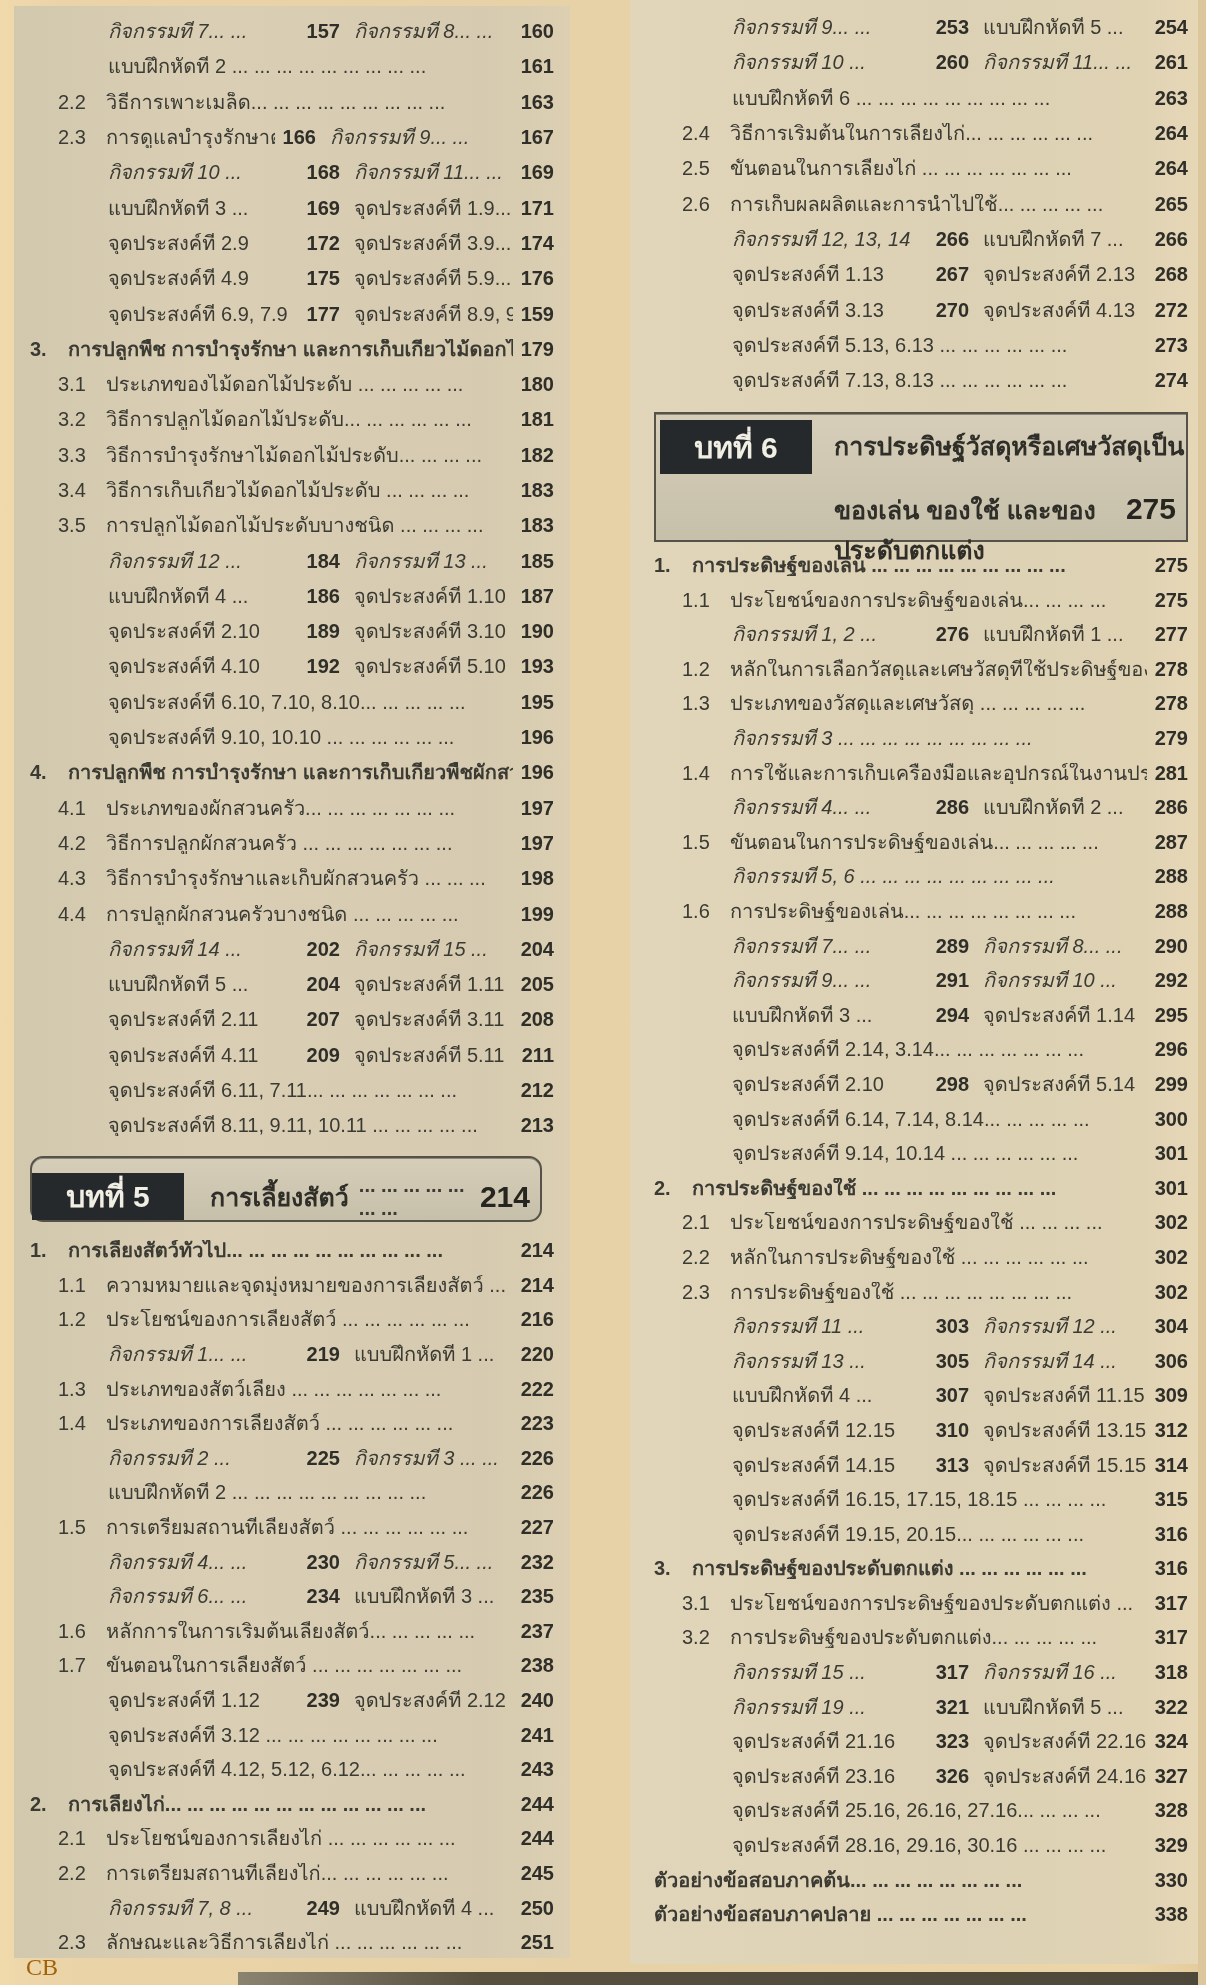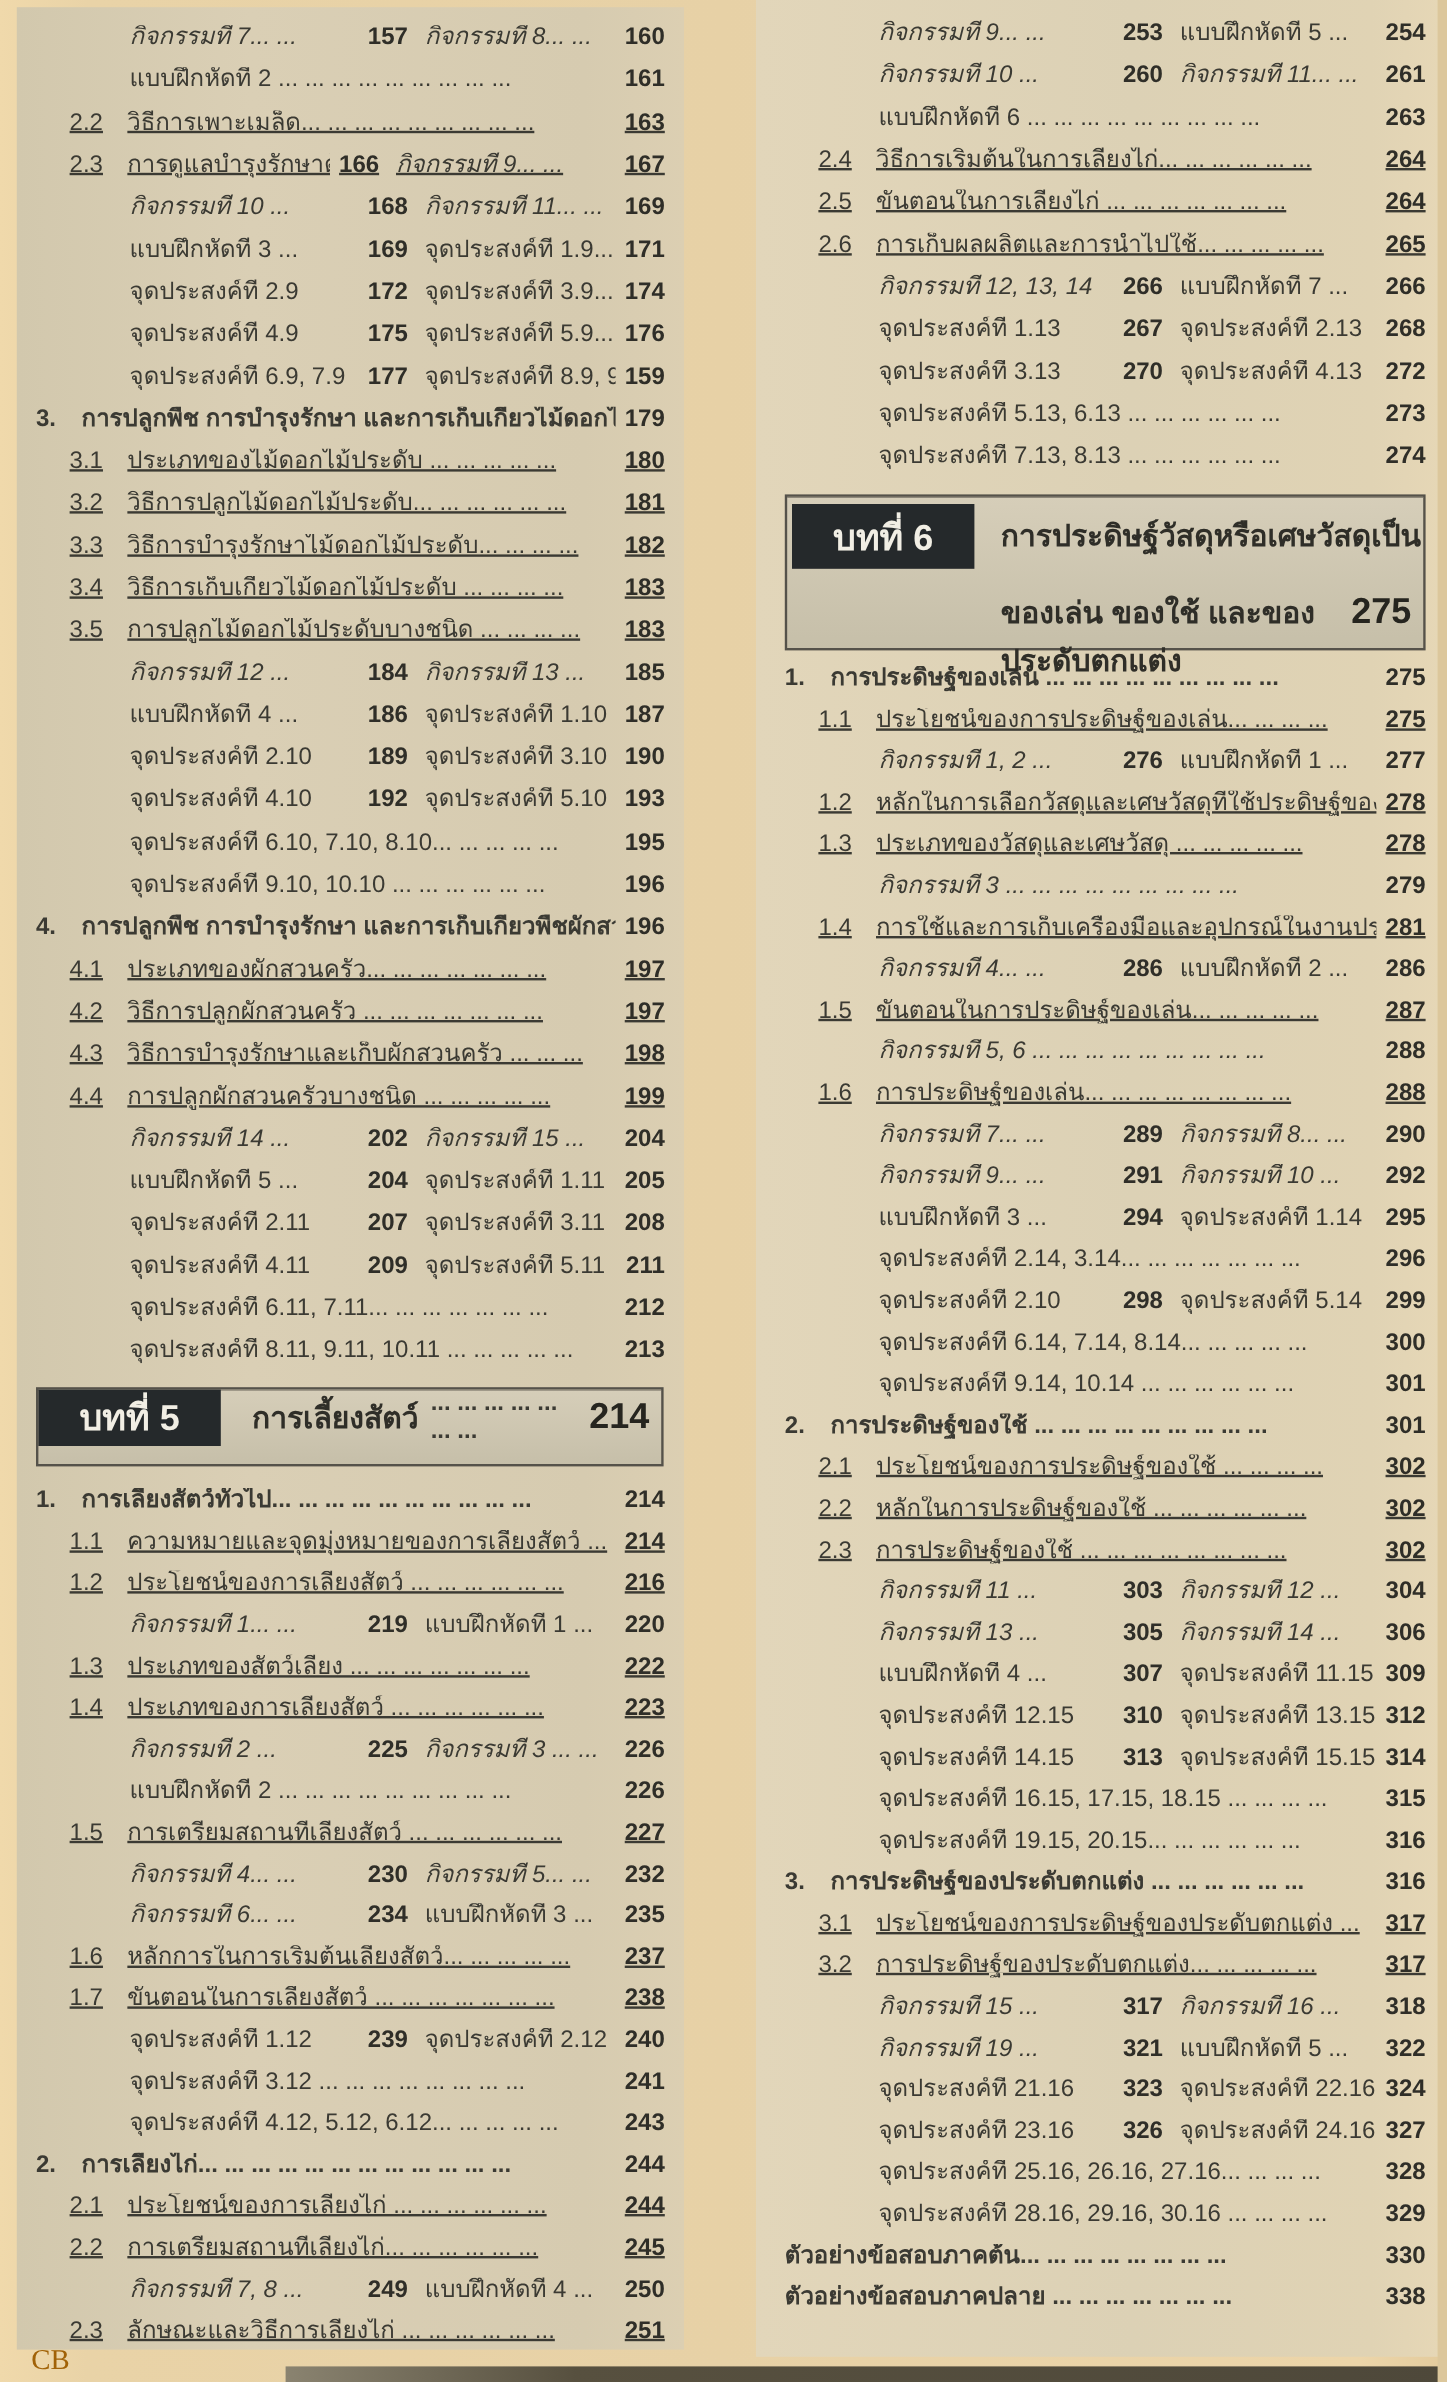--- a/index.html
+++ b/index.html
@@ -16,34 +16,34 @@
     background:linear-gradient(90deg,#e2d6ba,#dcd1b5 55%,#e0d3b4 90%,#e6d7b6);}
   .col{position:absolute;}
   #col-left{left:30px;top:14px;width:524px;}
   #col-right{left:654px;top:10px;width:534px;}
   .row{display:flex;align-items:center;font-size:20px;line-height:1.05;white-space:nowrap;}
   .rows-a .row{height:35.3px;}
   .rows-b .row{height:34.6px;}
   .row .num{flex:0 0 auto;}
   .lv0 .num{width:38px;font-weight:bold;}
   .lv0 .txt{font-weight:bold;}
-  .lv1{padding-left:28px;text-decoration:underline;}
+  .lv1{padding-left:28px;}
   .lv1 .num{width:48px;}
   .lv2{padding-left:78px;}
   .b .txt,.b .num{font-weight:bold;}
   .txt{flex:1 1 auto;min-width:0;overflow:hidden;}
   .pg{flex:0 0 auto;font-weight:bold;margin-left:8px;color:#2f2e28;}
   .it{font-style:italic;}
   .half{display:flex;min-width:0;align-items:center;}
   .half-a{flex:0 0 52%;}
   .half-b{flex:1 1 48%;padding-left:14px;}
   
   .chap{border:2px solid #55524a;background:linear-gradient(#d6ceb9,#c6bfa9);
     box-shadow:0 1px 0 #8e887a inset;}
-  .chap5{display:flex;align-items:flex-start;height:62px;margin:12px 1px 12px 0;}
+  .chap5{display:flex;align-items:flex-end;height:62px;margin:12px 12px 12px 0;border-radius:13px;}
   .chap-badge{background:#25292b;color:#f1eee4;display:flex;align-items:center;justify-content:center;
     font-size:30px;font-weight:bold;}
   .chap5 .chap-badge{flex:0 0 152px;}
   .chap5-title{flex:1;display:flex;align-items:center;padding:0 10px 0 26px;}
   .chap-title-txt{font-weight:bold;font-size:25px;color:#2f2e28;}
   .chap-leaders{flex:1;margin:0 10px;font-size:20px;font-weight:bold;overflow:hidden;color:#3b3a33;}
   .chap-page{font-size:30px;font-weight:bold;color:#26251f;}
   .chap6{position:relative;height:126px;margin:14px 0 6px 0;}
   .chap6 .chap-badge{position:absolute;left:4px;top:6px;width:152px;height:54px;}
   .chap6-line1{position:absolute;left:178px;top:12px;font-weight:bold;font-size:25px;color:#2f2e28;}

